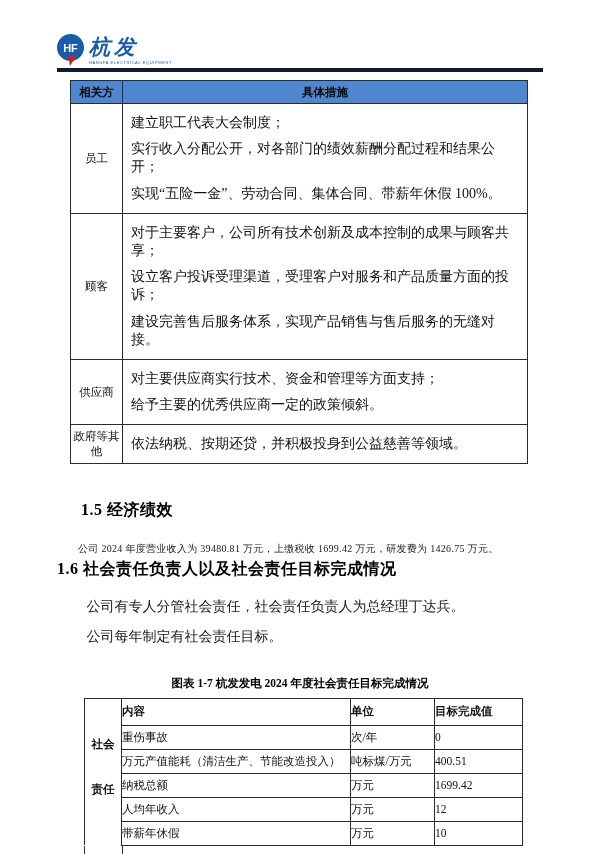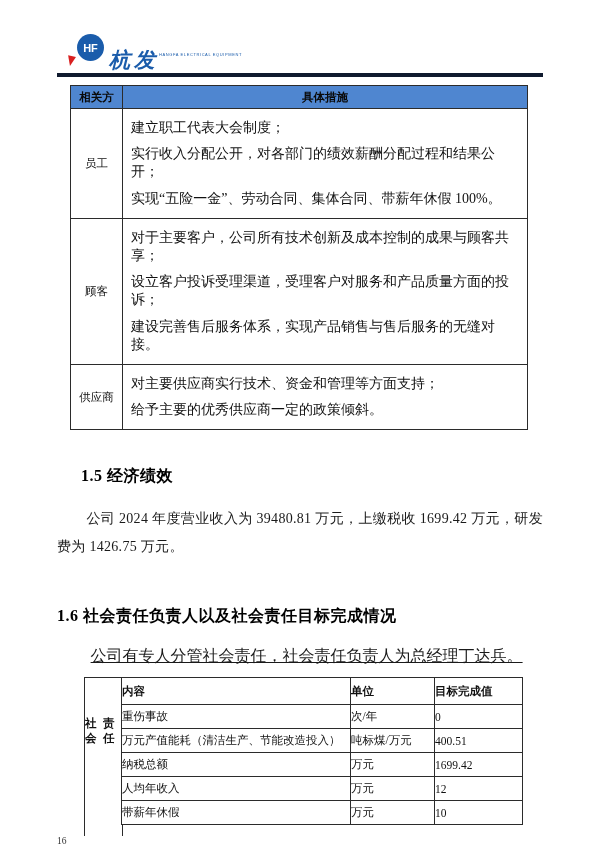--- a/index.html
+++ b/index.html
@@ -10,28 +10,28 @@
     padding: 0 57px; position: relative;
   }
 
   
   .header-bar { margin-top: 34px; display: flex; justify-content: space-between; align-items: flex-end; }
   .logo { display: flex; align-items: flex-start; gap: 5px; position: relative; }
   .logo-circle {
     width: 27px; height: 27px; border-radius: 50%; background: #1a5cab;
     color: #fff; font-family: "Liberation Sans", sans-serif; font-weight: bold;
     font-size: 11px; display: flex; align-items: center; justify-content: center;
-    position: relative; z-index: 1; margin-left: 20px;
+    position: relative; z-index: 1;
   }
   .logo-redmark {
     position: absolute; left: 10px; top: 22px; width: 0; height: 0; z-index: 2;
     border-left: 4px solid transparent; border-right: 4px solid transparent;
     border-top: 10px solid #d91f1f; transform: rotate(12deg);
   }
-  .logo-textcol { display: flex; flex-direction: row; margin-top: 15px; }
+  .logo-textcol { display: flex; flex-direction: column; margin-top: 2px; }
   .logo-name {
     color: #1a5cab; font-size: 21px; font-weight: bold; font-style: italic;
     letter-spacing: 4px; line-height: 1; font-family: "DejaVu Serif", serif;
   }
   .logo-tagline {
     color: #1a5cab; font-size: 4px; letter-spacing: 0.6px; margin-top: 3px;
     font-family: "Liberation Sans", sans-serif; white-space: nowrap;
   }
   .report-title { font-weight: bold; font-size: 11.5px; color: #0d0d14; padding-bottom: 2px; }
   .header-rule { height: 4px; background: #101a2e; margin-top: 3px; }
@@ -46,43 +46,43 @@
   }
   .stake-table .party {
     width: 52px; text-align: center; font-size: 11.5px; vertical-align: middle;
   }
   .stake-table .measures { padding: 2px 8px; font-size: 14px; vertical-align: middle; }
   .stake-table .measures p { margin: 8px 0; line-height: 1.3; }
 
   
   .section-heading { font-size: 16px; font-weight: bold; color: #000; letter-spacing: 0.5px; }
   .h15 { margin-top: 36px; margin-left: 24px; }
-  .h16 { margin-top: 46px; }
+  .h16 { }
   .body-para {
-    margin-top: 18px; font-size: 14px; line-height: 1.95; text-align: justify;
+    margin-top: 18px; font-size: 10px; line-height: 1.95; text-align: justify;
     text-indent: 2.1em; color: #1a1a1a; letter-spacing: 0.3px;
   }
-  .body-line { margin-top: 14px; font-size: 16px; line-height: 1.85; text-indent: 2.1em; color: #1a1a1a; text-decoration: underline; }
+  .body-line { margin-top: 14px; font-size: 14px; line-height: 1.85; text-indent: 2.1em; color: #1a1a1a; }
   .body-line + .body-line { margin-top: 4px; }
 
   
   .table-caption {
     margin-top: 26px; text-align: center; font-weight: bold; font-size: 11.5px; color: #000;
   }
   .goals-table { width: 438px; margin: 7px 0 0 27px; table-layout: fixed; }
   .goals-table th, .goals-table td { border: 1px solid #2b2b2b; text-align: left; font-size: 11.5px; }
   .goals-table th { font-weight: bold; height: 27px; background: #fff; }
   .goals-table td { height: 24px; }
   .goals-table .c0 { width: 37px; }
   .goals-table .c1 { width: 229px; }
   .goals-table .c2 { width: 84px; }
   .goals-table .c3 { width: 88px; }
   .group-cell { border-bottom: none !important; vertical-align: top; font-weight: bold; }
   .group-cell .group-inner {
-    display: flex; flex-direction: row; align-items: center;
+    display: flex; flex-direction: column; align-items: center;
     padding-top: 38px; row-gap: 30px; font-size: 11.5px;
   }
   .col-stub {
     width: 39px; height: 11px; margin-left: 27px;
     border-left: 1px solid #2b2b2b; border-right: 1px solid #2b2b2b;
   }
 
   
   .page-number { text-align: left; font-size: 9.5px; color: #333; margin-top: 0; }
 </style>
@@ -127,29 +127,37 @@
           <p>建设完善售后服务体系，实现产品销售与售后服务的无缝对接。</p>
         </td>
       </tr>
       <tr>
         <td class="party">供应商</td>
         <td class="measures">
           <p>对主要供应商实行技术、资金和管理等方面支持；</p>
           <p>给予主要的优秀供应商一定的政策倾斜。</p>
         </td>
       </tr>
+      <tr>
+        <td class="party">政府等其他</td>
+        <td class="measures">
+          <p>依法纳税、按期还贷，并积极投身到公益慈善等领域。</p>
+        </td>
+      </tr>
     </tbody>
   </table>
 
   <div class="section-heading h15">1.5 经济绩效</div>
   <div class="body-para">公司 2024 年度营业收入为 39480.81 万元，上缴税收 1699.42 万元，研发费为 1426.75 万元。</div>
 
   <div class="section-heading h16">1.6 社会责任负责人以及社会责任目标完成情况</div>
   <div class="body-line">公司有专人分管社会责任，社会责任负责人为总经理丁达兵。</div>
-
+  <div class="body-line">公司每年制定有社会责任目标。</div>
+
+  <div class="table-caption">图表 1-7 杭发发电 2024 年度社会责任目标完成情况</div>
   <table class="goals-table">
     <tbody>
         <tr>
       <td class="c0 group-cell" rowspan="6">
         <span class="group-inner">
           <span>社会</span>
           <span>责任</span>
         </span>
       </td>
       <th class="c1">内容</th>

